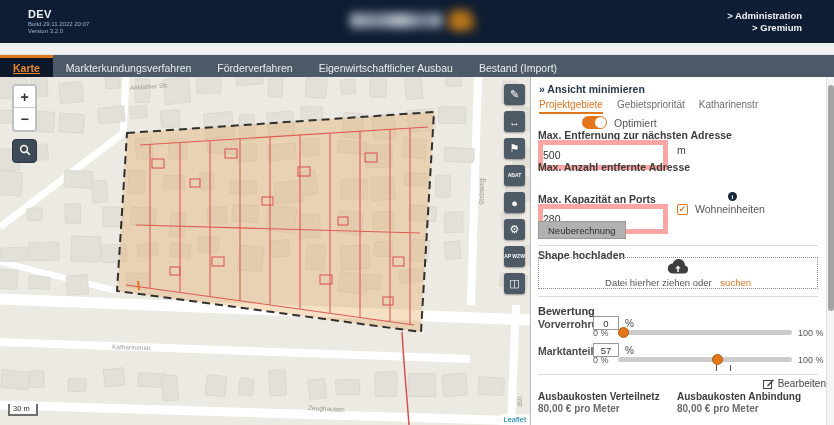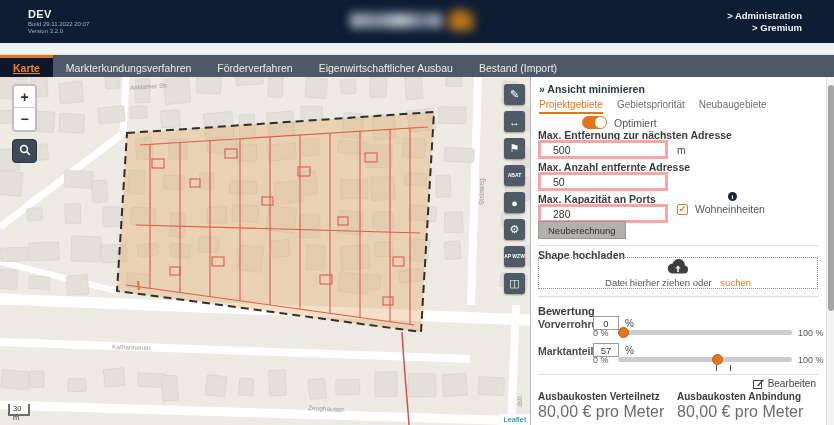--- a/index.html
+++ b/index.html
@@ -40,41 +40,41 @@
   .zoombtn:first-child { border-bottom:1px solid #ccc; }
   .searchbtn { position:absolute; left:12px; top:62px; width:25px; height:24px; background:#3e4a57;
                border-radius:4px; border:1px solid #2c3640; display:flex; align-items:center; justify-content:center; cursor:pointer; }
 
   .maptools { position:absolute; right:4px; top:7px; width:22px; }
   .mtool { width:21px; height:21px; margin-bottom:6px; background:#4e5a66; border-radius:3px; color:#fff;
            display:flex; align-items:center; justify-content:center; font-size:11px; cursor:pointer;
            box-shadow:0 1px 2px rgba(0,0,0,.35); text-align:center; }
   .mtool.txt { font-size:5px; font-weight:bold; line-height:5px; }
 
-  .scalebar { position:absolute; left:8px; bottom:9px; width:22px; height:12px; background:rgba(255,255,255,.65);
+  .scalebar { position:absolute; left:8px; bottom:9px; width:30px; height:12px; background:rgba(255,255,255,.65);
               border:2px solid #6e6e6e; border-top:none; font-size:7.5px; color:#333; padding:0 3px; line-height:9px; }
   .attribution { position:absolute; right:0; bottom:0; background:rgba(255,255,255,.75); padding:1px 4px;
                  font-size:7.5px; color:#0078A8; cursor:pointer; }
 
   
   #panel { position:absolute; left:530px; top:77px; width:296px; height:348px; background:#fff;
            border-left:1px solid #b9b9b9; font-size:10.5px; color:#3c3c3b; }
   .minimize { position:absolute; left:8px; top:6px; font-size:10.5px; font-weight:bold; color:#28374a; cursor:pointer; }
   .ptabs { position:absolute; left:8px; top:22px; display:flex; }
   .ptab { margin-right:14px; padding-bottom:2px; font-size:10px; color:#6e6e6e; cursor:pointer; border-bottom:2px solid transparent; }
   .ptab.active { color:#e2761c; border-bottom:2px solid #e2761c; }
 
   .toggle-row { position:absolute; left:7px; top:39px; display:flex; align-items:center; cursor:pointer;padding-left:44px; }
   .toggle { width:25px; height:13px; border-radius:7px; background:#e2761c; position:relative; }
   .toggle .knob { position:absolute; right:1px; top:1px; width:11px; height:11px; border-radius:50%; background:#fff; }
   .toggle-label { margin-left:7px; color:#555; }
 
   .flabel { position:absolute; left:7px; font-weight:bold; font-size:10.5px; color:#3c3c3b; white-space:nowrap; }
-  .finput { position:absolute; left:7px; width:130px; height:19px; border:3px solid #fca5a5; font-size:10.5px;
-            color:#333; padding:0 12px; font-family:"Liberation Sans",sans-serif; }
+  .finput { position:absolute; left:7px; width:130px; height:30px; border:5px solid #fca5a5; font-size:10.5px;
+            color:#333; padding:0 0; font-family:"Liberation Sans",sans-serif; }
   .funit { position:absolute; font-size:10.5px; color:#444; }
 
   .checkbox-row { position:absolute; left:146px; top:126px; display:flex; align-items:center; cursor:pointer; }
   .cbox { width:11px; height:11px; border:1.5px solid #e2761c; border-radius:2px; color:#e2761c;
           font-size:9px; line-height:9px; text-align:center; font-weight:bold; }
   .cbox-label { margin-left:7px; color:#555; }
   .info-icon { position:absolute; left:197px; top:115px; width:9px; height:9px; border-radius:50%; background:#16283c;
                color:#fff; font-size:6.5px; font-weight:bold; text-align:center; line-height:9px; font-family:"Liberation Serif",serif; cursor:pointer; }
 
   .btn-recalc { position:absolute; left:7px; top:144px; height:18px; padding:0 9px; background:#b3b1ae;
@@ -91,24 +91,24 @@
   .slabel { position:absolute; left:7px; font-weight:bold; font-size:10.5px; color:#4a4a49; }
   .sinput { position:absolute; left:62px; width:26px; height:14px; border:1px solid #999; font-size:9.5px;
             text-align:center; font-family:"Liberation Sans",sans-serif; color:#333; padding:0; }
   .spct { position:absolute; left:94px; font-size:10px; color:#444; }
   .minmax { position:absolute; font-size:9px; color:#555; }
   .strack { position:absolute; left:87px; width:174px; height:5px; background:#ccc; border-radius:3px; cursor:pointer; }
   .shandle { position:absolute; top:-3px; width:11px; height:11px; margin-left:-5px; border-radius:50%;
              background:#e2761c; border:1px solid #c05f10; cursor:pointer; }
   .tick { position:absolute; width:1px; height:6px; background:#555; }
 
-  .edit-link { position:absolute; right:10px; top:301px; display:flex; align-items:center; font-size:10px; color:#444; cursor:pointer; }
+  .edit-link { position:absolute; right:0; top:301px; display:flex; align-items:center; font-size:10px; color:#444; cursor:pointer; }
   .edit-link svg { margin-right:4px; }
   .cost-label { position:absolute; font-weight:bold; font-size:10px; color:#3c3c3b; }
-  .cost-value { position:absolute; font-size:16px; color:#6b6b6b; }
+  .cost-value { position:absolute; font-size:10px; color:#6b6b6b;font-weight:bold; }
 
   
   #scrollbar { position:absolute; left:826px; top:77px; width:8px; height:348px; background:#f4f4f4; border-left:1px solid #e0e0e0; }
   #scroll-thumb { position:absolute; left:1px; top:8px; width:6px; height:226px; background:#a5a5a5; border-radius:3px; cursor:pointer; }
 </style>
 </head>
 <body>
 
 <div id="stage">
 
@@ -343,36 +343,35 @@
     <div class="scalebar">30 m</div>
     <div class="attribution">Leaflet</div>
   </div>
 
   <div id="panel">
     <div class="minimize">» Ansicht minimieren</div>
 
     <div class="ptabs">
       <div class="ptab active">Projektgebiete</div>
       <div class="ptab">Gebietspriorität</div>
-      <div class="ptab">Neubaugebiete</div>
+      <div class="ptab">Katharinenstr</div>
     </div>
 
     <div class="toggle-row">
       <div class="toggle">
           <div class="knob"></div>
         </div>
       <div class="toggle-label">Optimiert</div>
     </div>
 
     <div class="flabel" style="top:52px">Max. Entfernung zur nächsten Adresse</div>
     <input class="finput" style="top: 63px;" value="500">
     <div class="funit" style="left:146px; top:67px">m</div>
 
     <div class="flabel" style="top:84px">Max. Anzahl entfernte Adresse</div>
-    <input class="finput" style="top: 95px;" value="50">
 
     <div class="flabel" style="top:116px">Max. Kapazität an Ports</div>
     <input class="finput" style="top: 127px;" value="280">
 
     <div class="checkbox-row">
       <div class="cbox">✓</div>
       <div class="cbox-label">Wohneinheiten</div>
     </div>
     <div class="info-icon">i</div>
 

